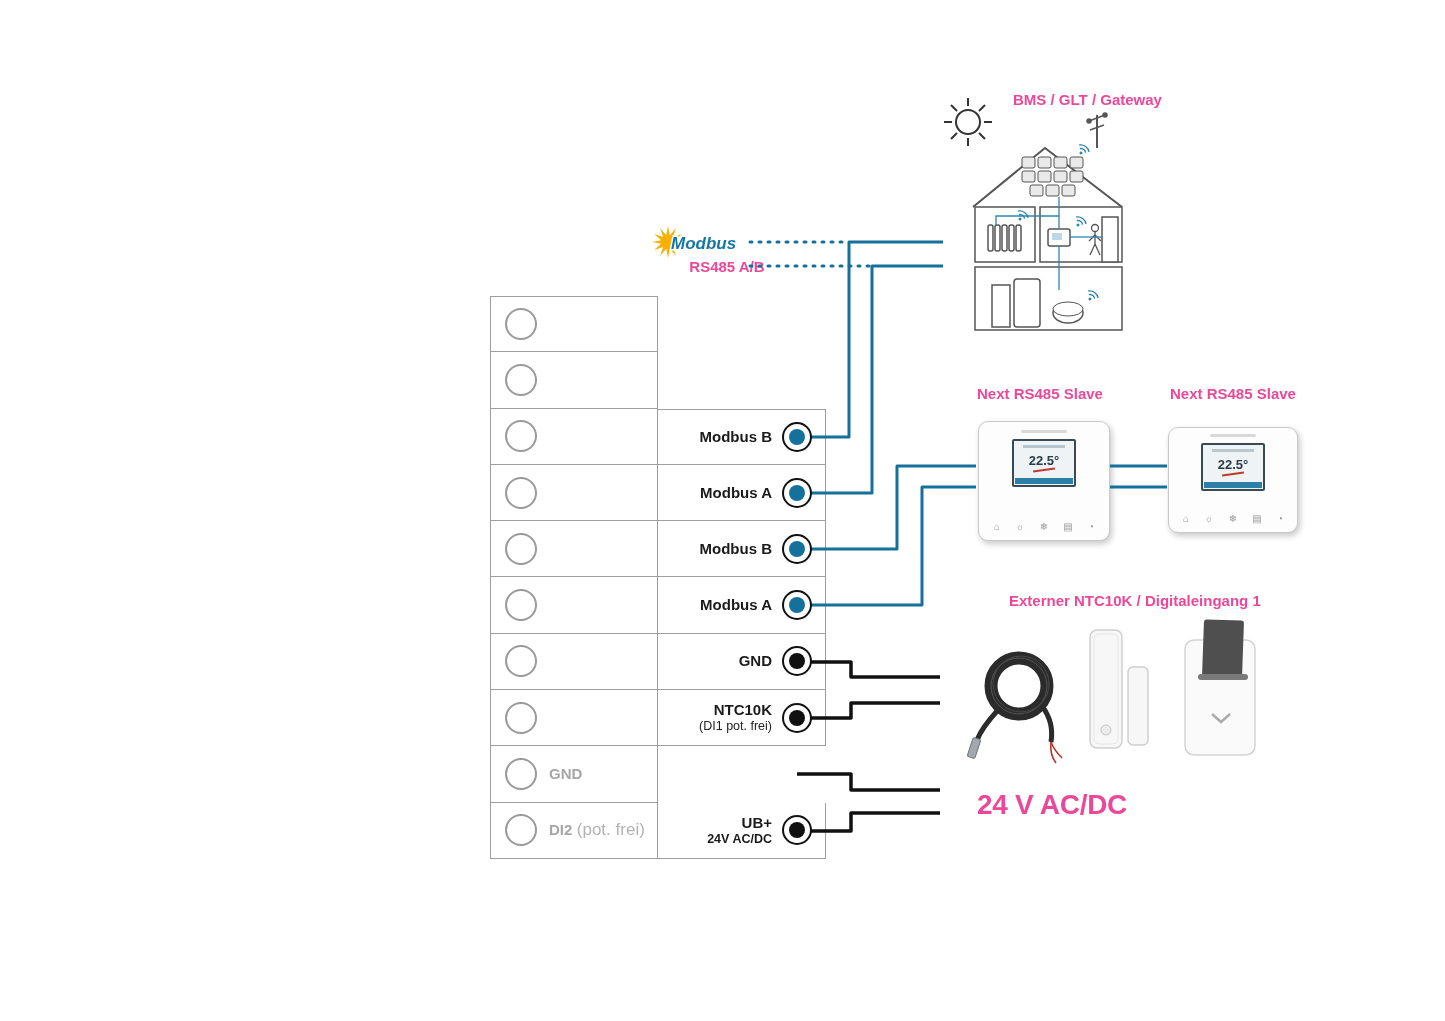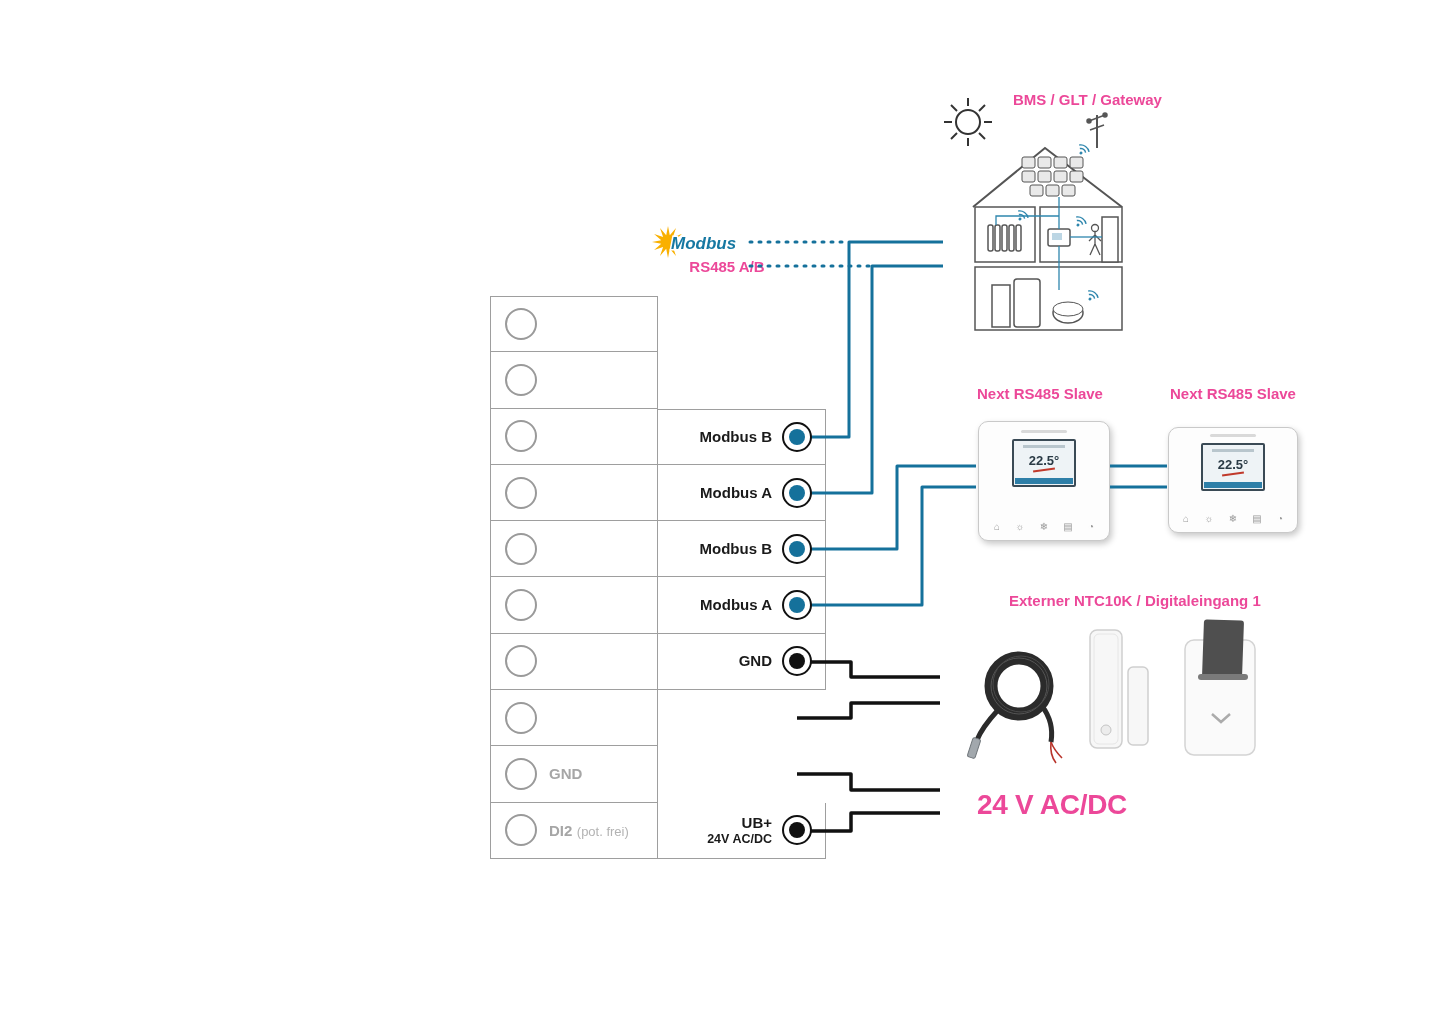--- a/index.html
+++ b/index.html
@@ -23,21 +23,21 @@
        display:flex;align-items:center;justify-content:center;flex:0 0 auto;position:relative;z-index:6;}
   .dot i{display:block;width:16px;height:16px;border-radius:50%;}
   .dot.blue i{background:#15719b;}
   .dot.black i{background:#111;}
   .lbl{text-align:right;line-height:1.2;}
   .lbl .main{font-weight:bold;font-size:15px;}
   .lbl .sub{font-weight:bold;font-size:12.5px;}
   .lbl .sub.light{font-weight:normal;color:#222;}
   .greylab{line-height:1.1;white-space:nowrap;}
   .greylab .g1{font-weight:bold;font-size:15px;color:#a6a6a6;}
-  .greylab .g2{font-weight:normal;font-size:13px;color:#b3b3b3;}
+  .greylab .g2{font-weight:normal;font-size:17px;color:#b3b3b3;}
 
   
   svg.wires{position:absolute;left:0;top:0;z-index:4;pointer-events:none;}
 
   
   .h-label{position:absolute;font-weight:bold;font-size:15px;color:#ec4899;white-space:nowrap;}
   .rs485{left:684px;top:258px;width:86px;text-align:center;}
   .bms{left:1013px;top:91px;}
   .slave1{left:977px;top:385px;}
   .slave2{left:1170px;top:385px;}
@@ -144,20 +144,29 @@
           </div>
         <span class="dot black">
             <i></i>
           </span>
       </div>
     </div>
     <div class="trow">
       <div class="cellL">
         <span class="ring"></span>
       </div>
+      <div class="cellR">
+        <div class="lbl">
+          <div class="main">NTC10K</div>
+          <div class="sub light">(DI1 pot. frei)</div>
+        </div>
+        <span class="dot black">
+            <i></i>
+          </span>
+      </div>
     </div>
     <div class="trow">
       <div class="cellL">
         <span class="ring"></span>
         <span class="greylab"><span class="g1">GND</span></span>
       </div>
     </div>
     <div class="trow">
       <div class="cellL">
         <span class="ring"></span>

